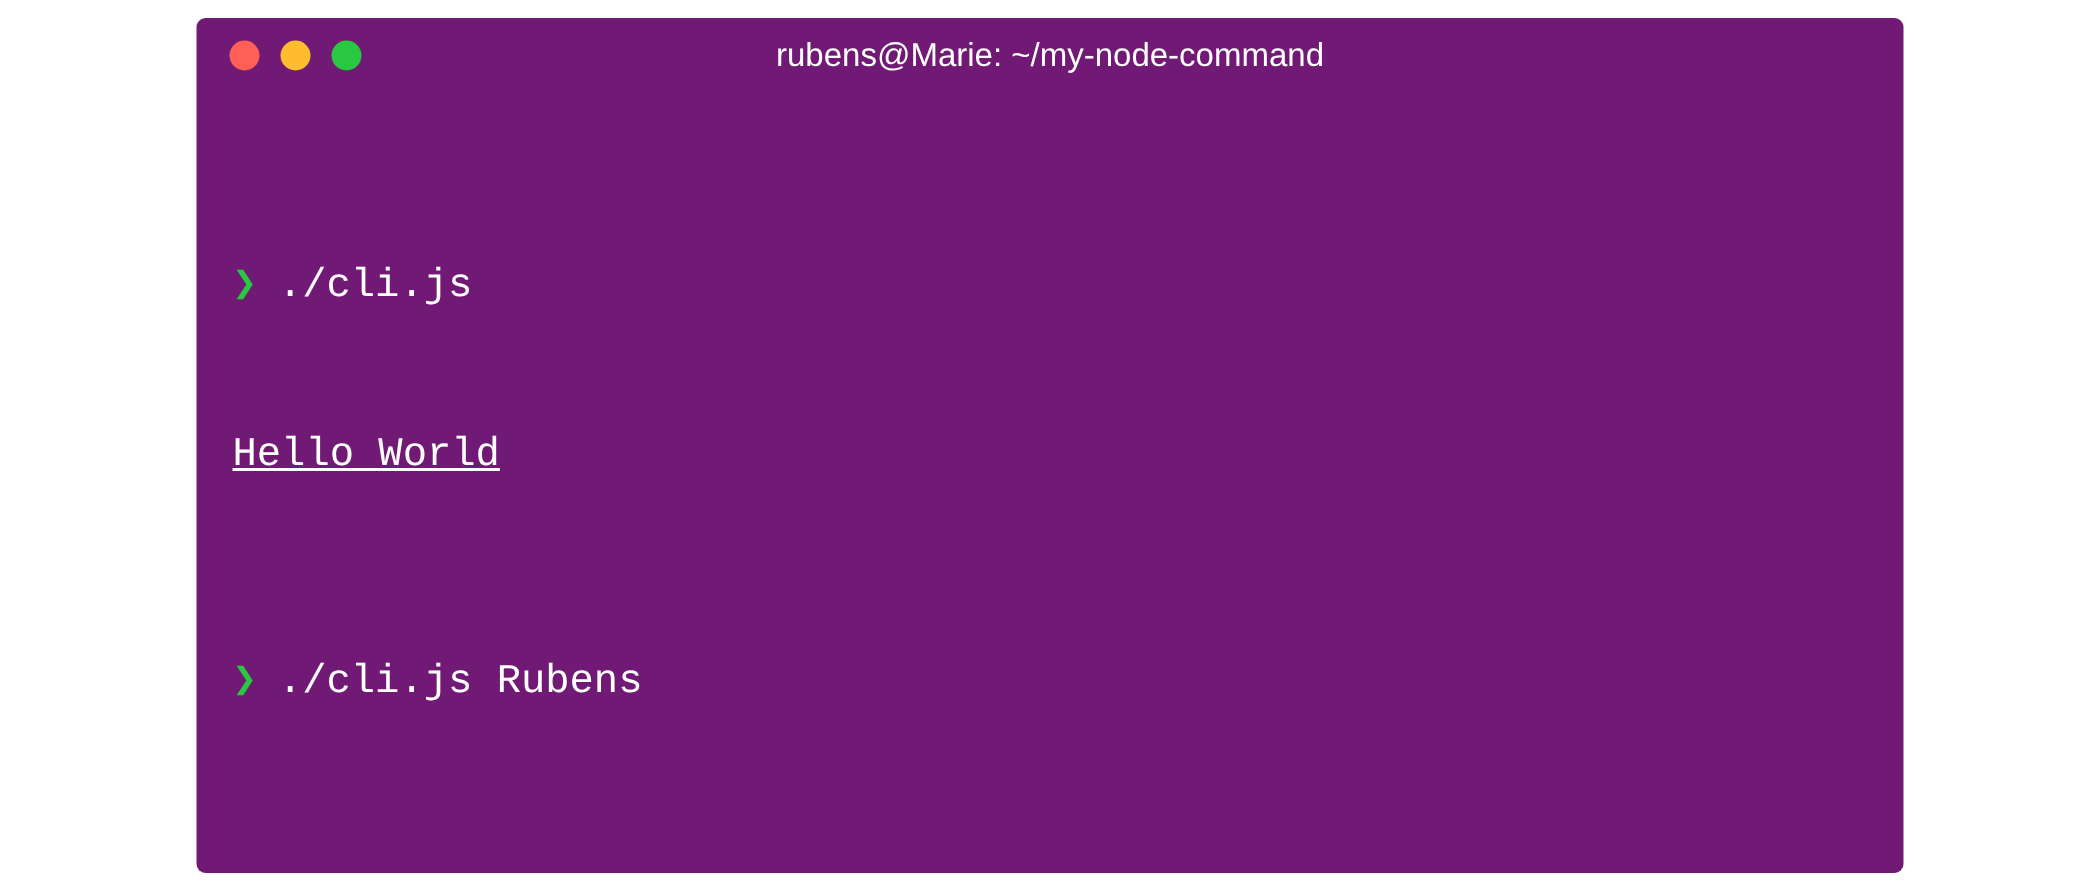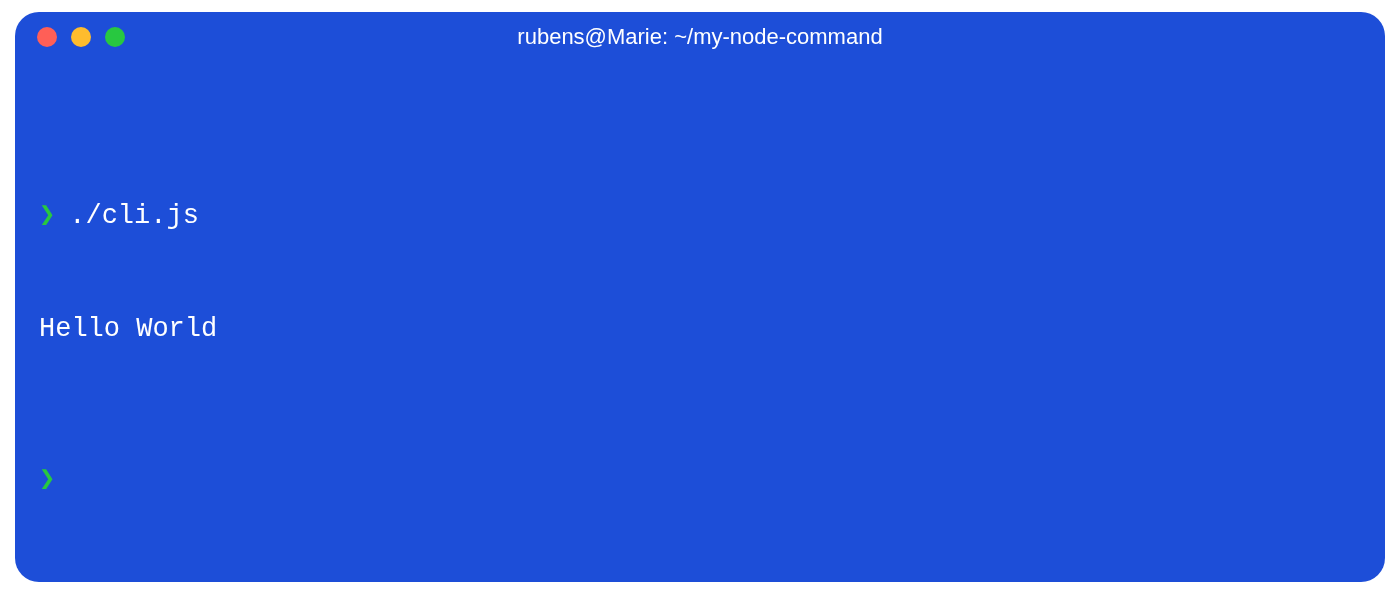--- a/index.html
+++ b/index.html
@@ -11,24 +11,24 @@
     body {
       background: #ffffff;
       display: flex;
       align-items: center;
       justify-content: center;
       min-height: 594px;
       font-family: "SF Mono", "Monaco", "Menlo", "Consolas", "Courier New", monospace;
     }
     
     .terminal-window {
-      width: 1370px;
+      width: 1138px;
       height: 570px;
-      background: #1d4ed8;
-      border-radius: 24px;
+      background: #701a75;
+      border-radius: 6px;
       overflow: hidden;
       position: relative;
     }
     
     .title-bar {
       height: 50px;
       display: flex;
       align-items: center;
       position: relative;
       padding: 0 22px;
@@ -74,25 +74,25 @@
     }
     
     .prompt-symbol {
       color: #28c840;
       font-weight: bold;
       margin-right: 14px;
     }
     
     .command-text {
       color: #ffffff;
-      margin-top: 25px;
     }
     
     .output-line {
       color: #ffffff;
+      text-decoration: underline;
     }
   </style>
 </head>
 <body>
 
 <div class="terminal-window">
   <div class="title-bar">
     <div class="traffic-lights">
       <div class="light red"></div>
       <div class="light yellow"></div>
@@ -103,20 +103,21 @@
 
   <div class="terminal-body">
     <div class="prompt-line">
       <span class="prompt-symbol">❯</span>
       <span class="command-text">./cli.js</span>
     </div>
     <div class="output-line">Hello World</div>
     
     <div class="prompt-line">
       <span class="prompt-symbol">❯</span>
+      <span class="command-text">./cli.js Rubens</span>
     </div>
     
     
     
     
     
     
     
     
   </div>

